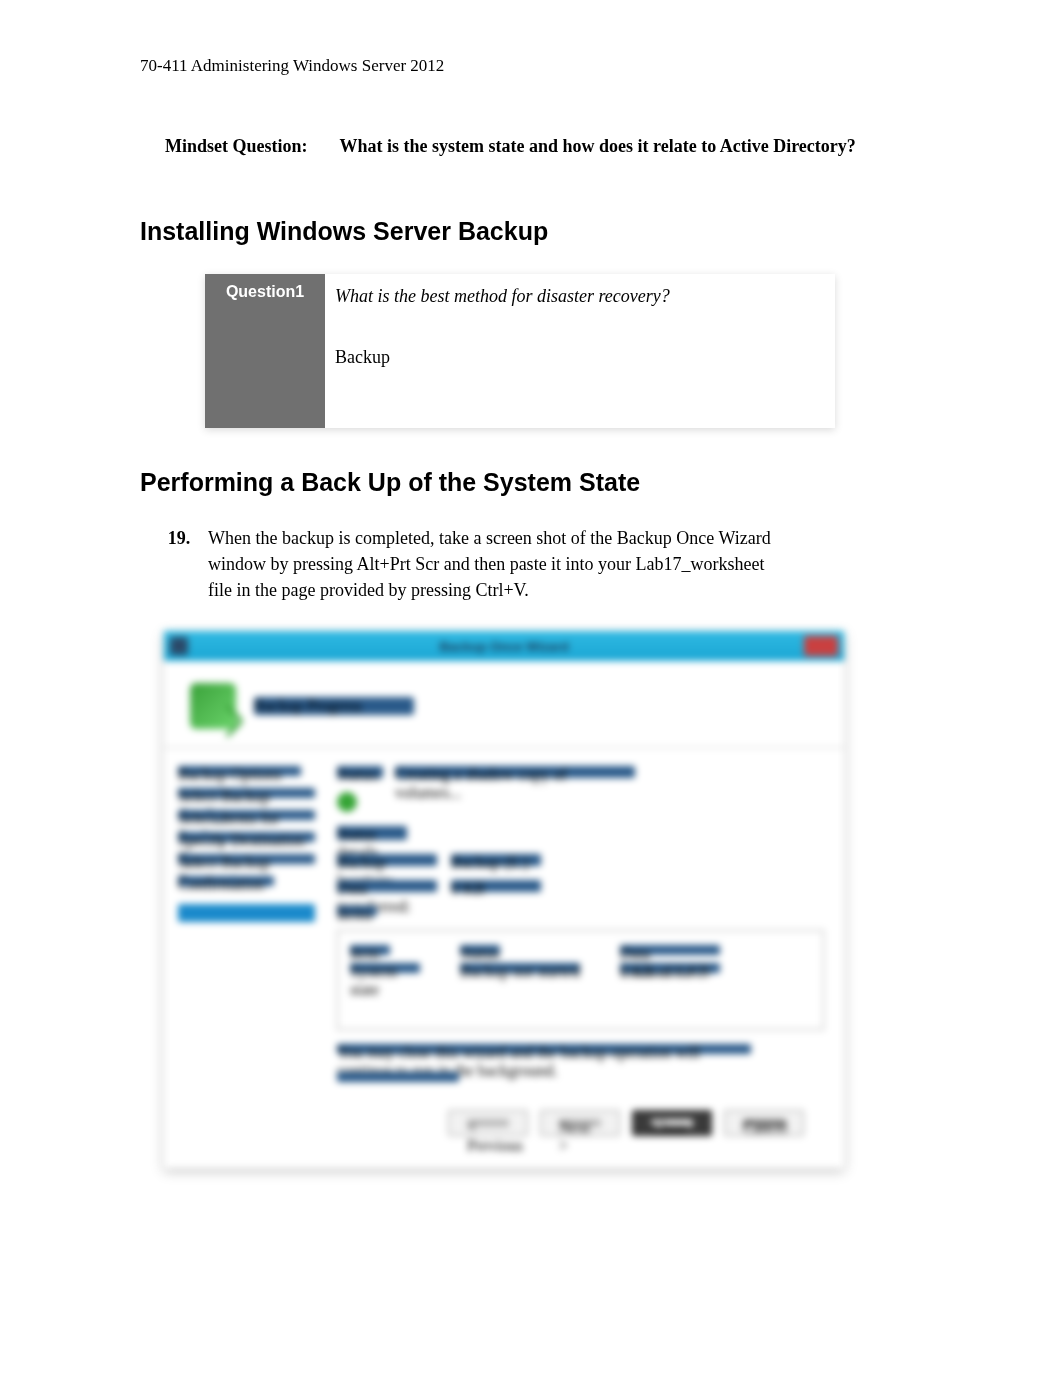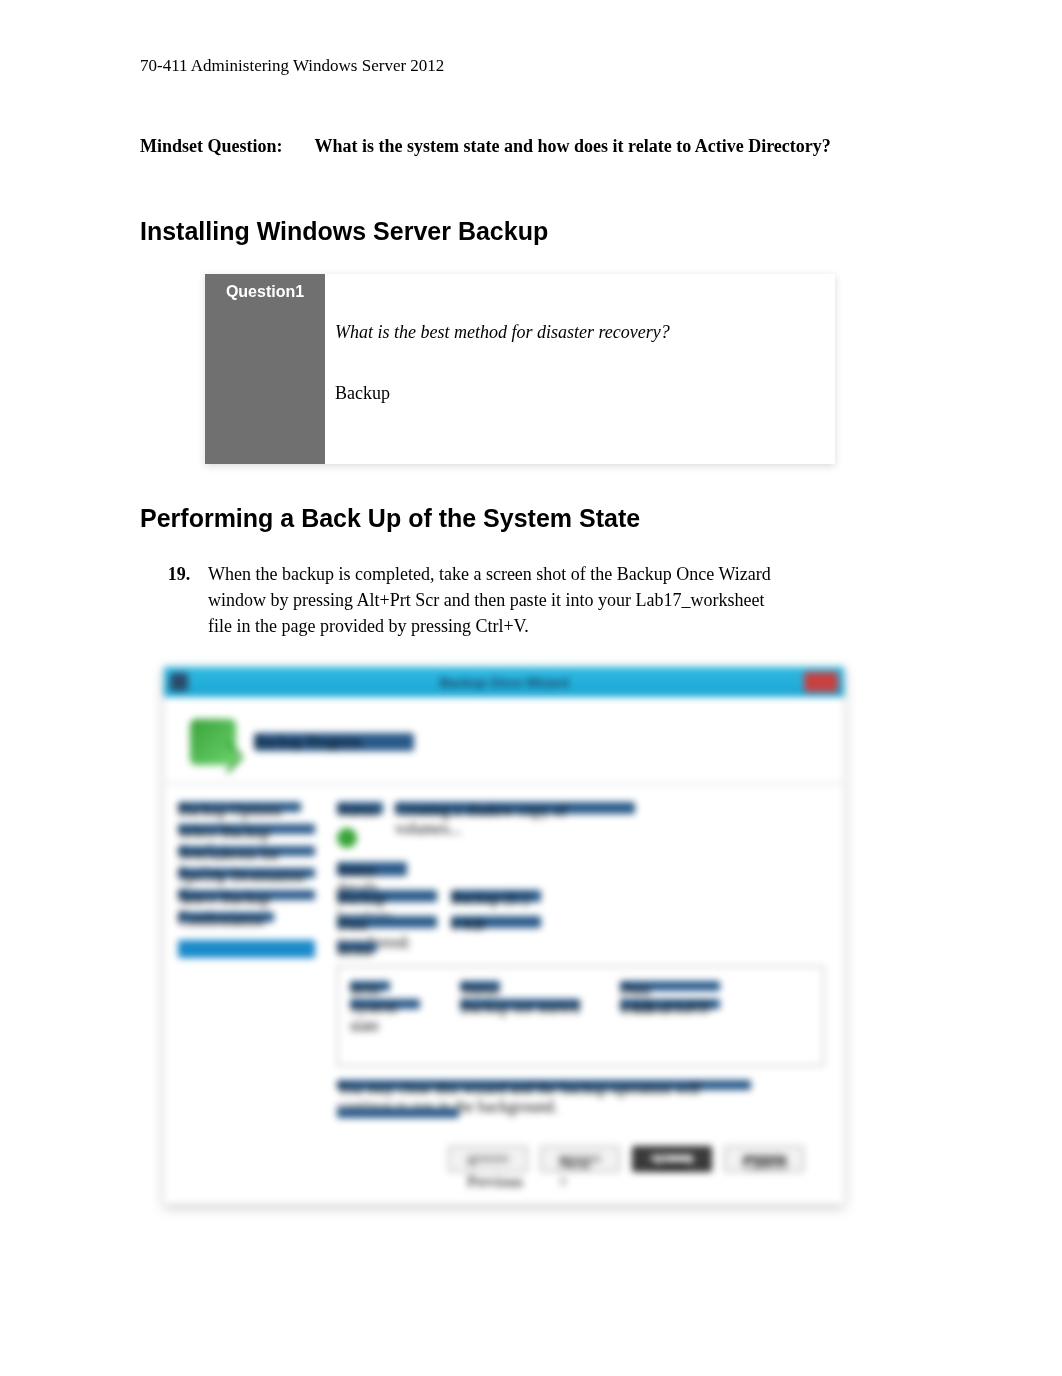--- a/index.html
+++ b/index.html
@@ -1,26 +1,26 @@
 <!DOCTYPE html>
 <html><head>
 <meta charset="utf-8">
 <style>
   * { box-sizing: border-box; margin: 0; padding: 0; }
   html, body { width: 1062px; background: #fff; font-family: "Times New Roman", Times, serif; color: #000; }
   .page { padding: 56px 110px 40px 140px; }
   .doc-header { font-size: 17px; margin-bottom: 60px; }
-  .mindset-row { display: flex; gap: 32px; margin-bottom: 60px; font-size: 18px; }
+  .mindset-row { display: flex; gap: 32px; margin-bottom: 60px; font-size: 18px; margin-left: 25px; }
   .mindset-label { font-weight: bold; white-space: nowrap; }
   .mindset-text { font-weight: bold; }
   .section-heading { font-family: Arial, Helvetica, sans-serif; font-weight: bold; font-size: 25px; margin-bottom: 28px; }
   .qa-card { display: flex; margin: 0 0 40px 65px; width: 630px; box-shadow: 0 2px 8px rgba(0,0,0,0.15); }
   .qa-left { width: 120px; background: #707070; color: #fff; font-family: Arial, Helvetica, sans-serif; font-weight: bold; font-size: 16px; text-align: center; display: flex; flex-direction: row; justify-content: center; line-height: 1.3; padding: 8px 4px; }
   .qa-right { flex: 1; background: #fff; padding: 12px 16px 60px 10px; }
-  .qa-question { font-style: italic; font-size: 18px; margin-bottom: 40px; margin-top: 36px; }
+  .qa-question { font-style: italic; font-size: 18px; margin-bottom: 40px; }
   .qa-answer { font-size: 18px; }
   .step-row { display: flex; gap: 14px; margin: 0 0 28px 24px; font-size: 18px; line-height: 1.45; }
   .step-num { font-weight: bold; width: 30px; text-align: center; }
   .step-text { flex: 1; max-width: 580px; }
 
   
   .wizard-wrap { margin: 0 0 0 24px; width: 680px; filter: blur(3.5px); box-shadow: 0 3px 10px rgba(0,0,0,0.25); background:#fff; }
   .wiz-titlebar { height: 30px; background: linear-gradient(#2fb9e2,#1aa6d4); position: relative; display:flex; align-items:center; justify-content:center; }
   .wiz-title { color:#1b3b5a; font-family: Arial, sans-serif; font-size:13px; font-weight:bold; }
   .wiz-close { position:absolute; right:6px; top:5px; width:34px; height:20px; background:#c94040; border-radius:2px; }

